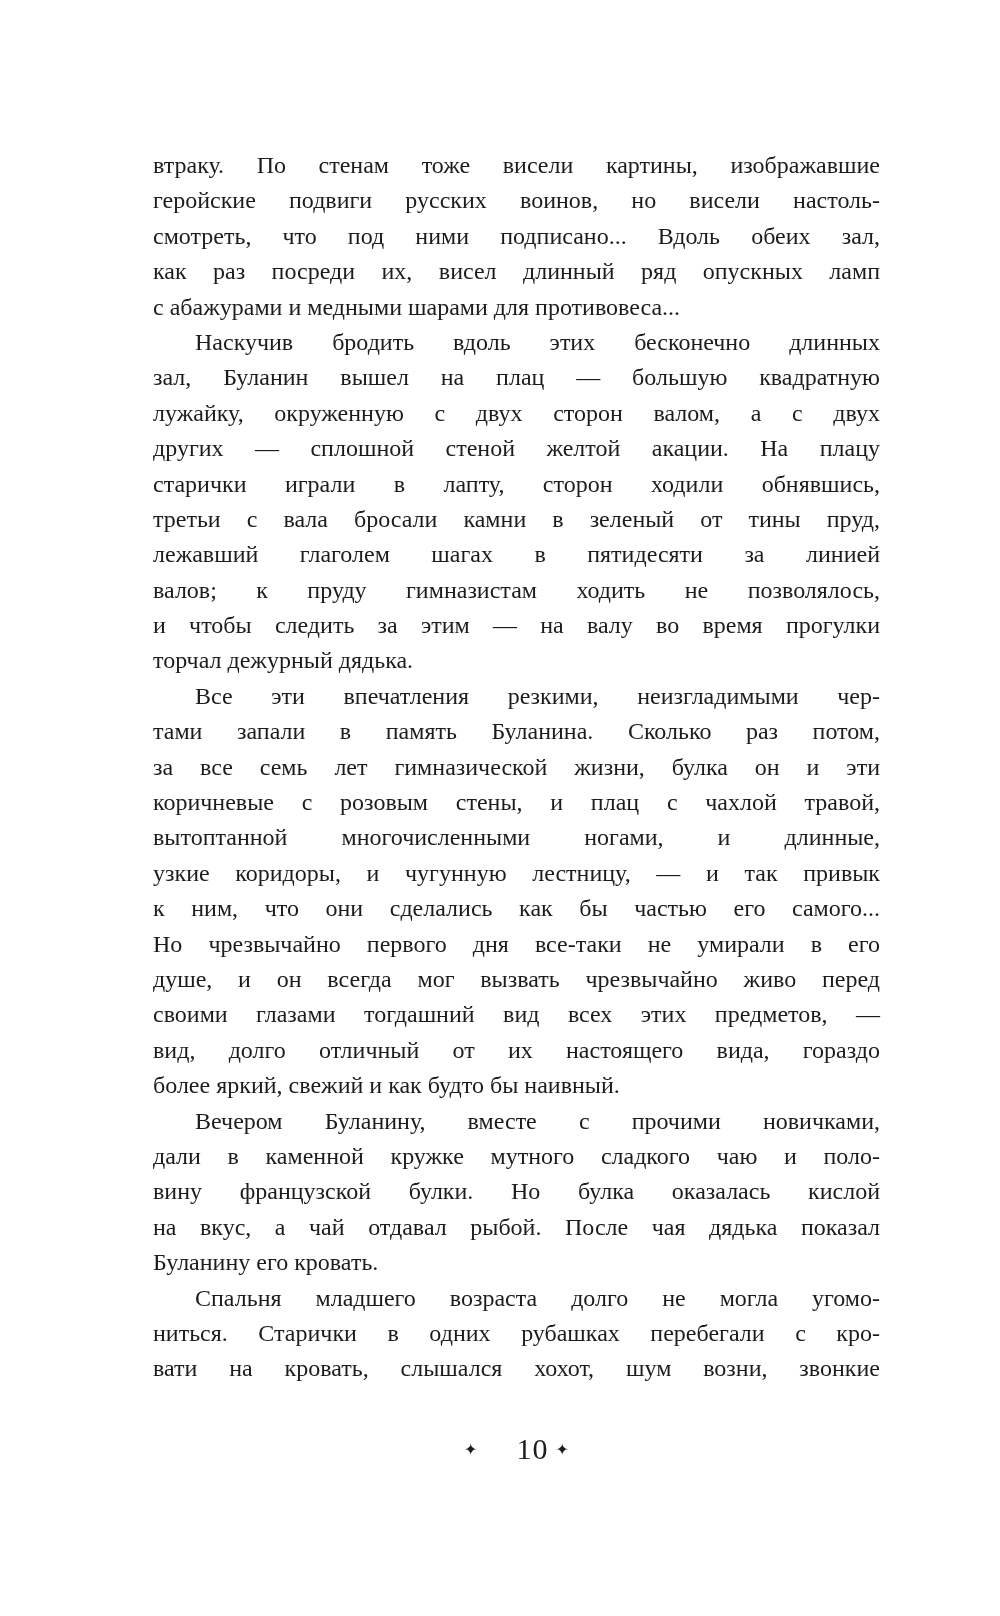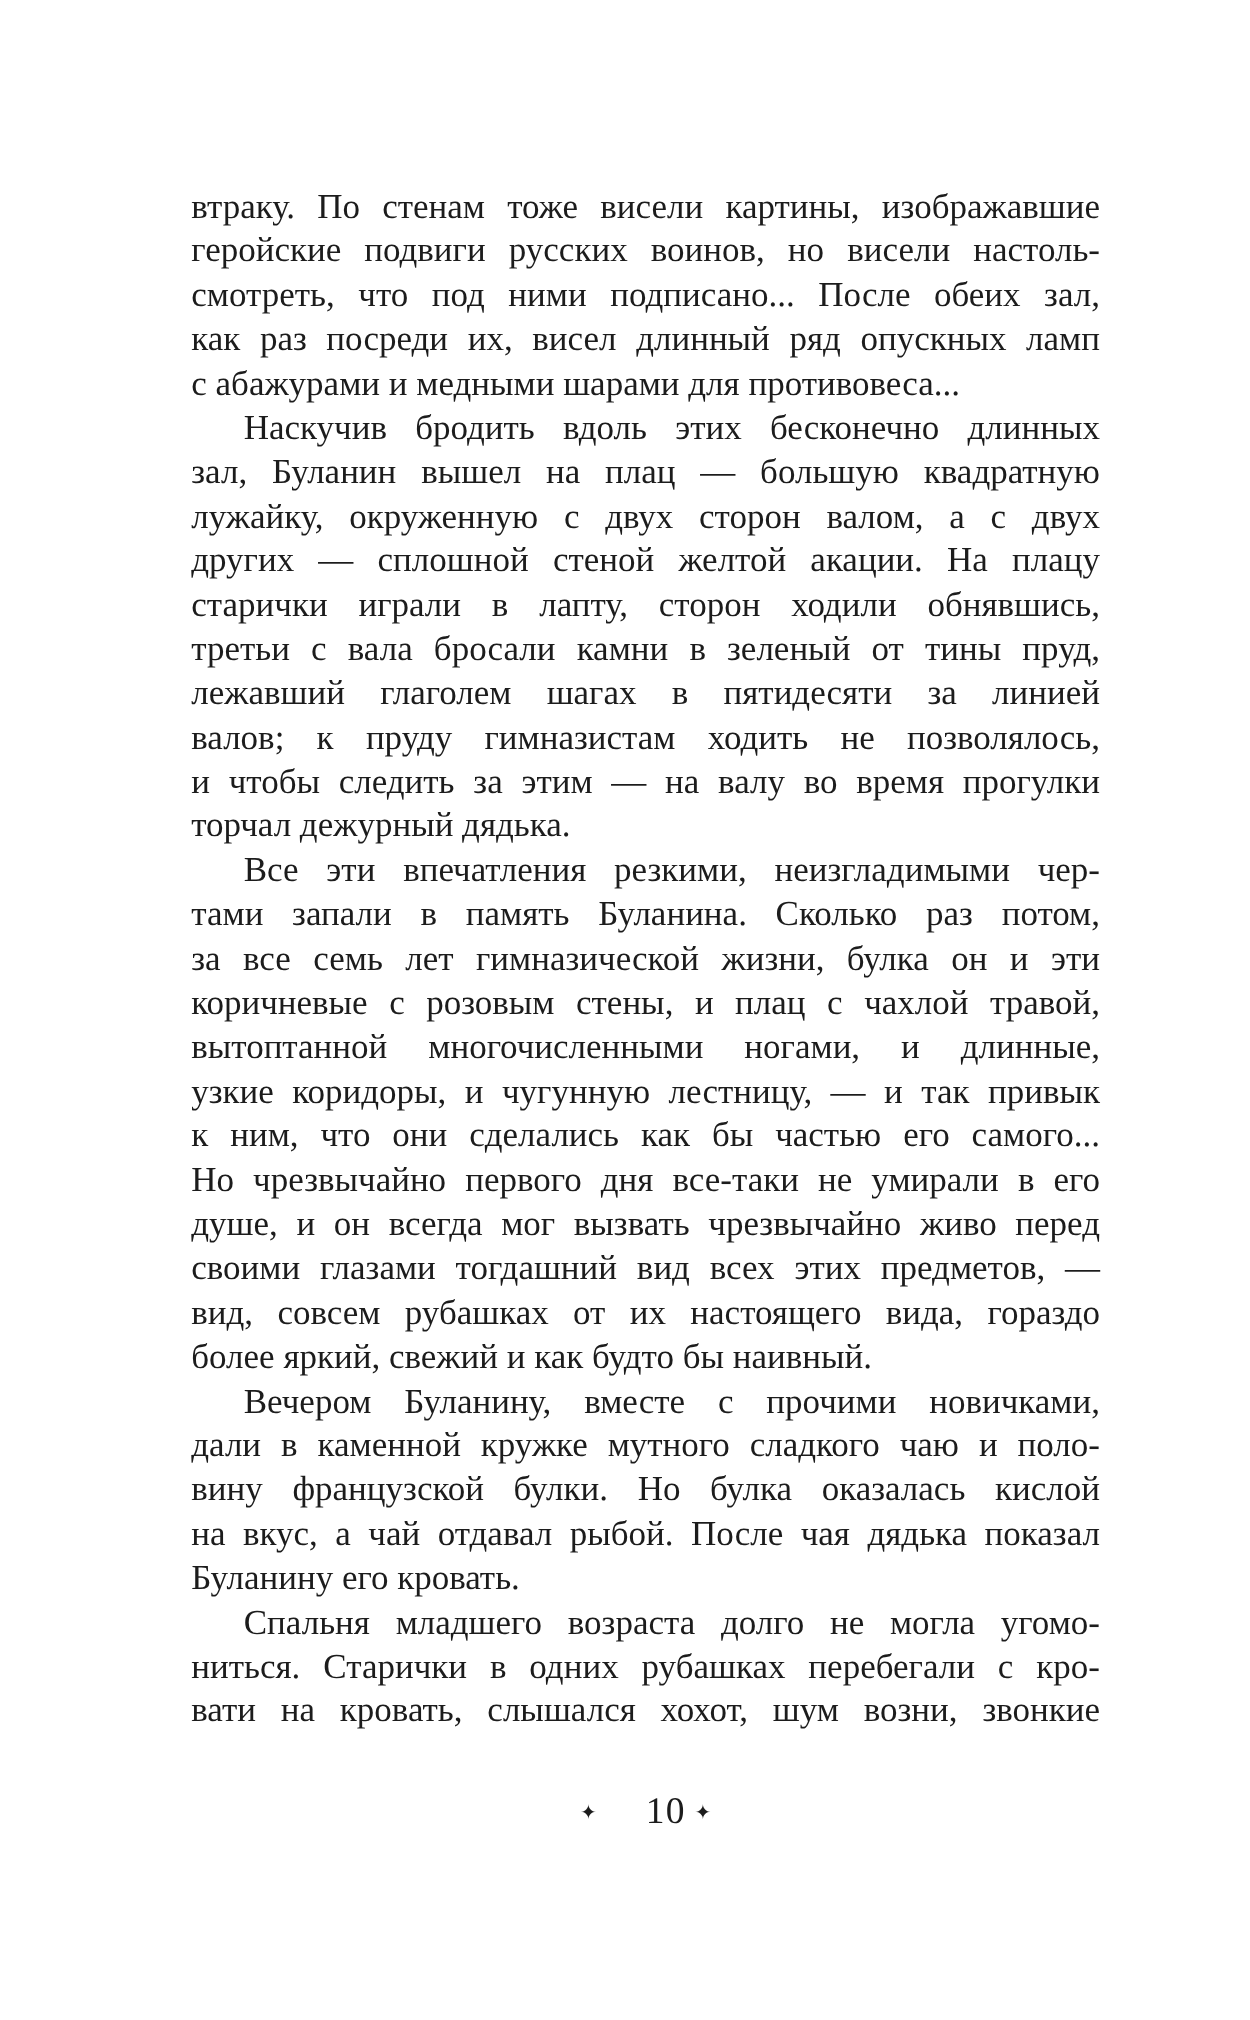--- a/index.html
+++ b/index.html
@@ -24,21 +24,21 @@
     position: absolute;
     left: 153px;
     top: 148px;
     width: 727px;
   }
   .paragraph {
     margin: 0;
     padding: 0;
   }
   .line {
-    font-size: 28px;
+    font-size: 24px;
     line-height: 35.4px;
     height: 35.4px;
     text-align: justify;
     text-align-last: justify;
     white-space: nowrap;
     overflow: visible;
   }
   .line.last-short {
     text-align: left;
     text-align-last: left;
@@ -72,21 +72,21 @@
 </style>
 </head>
 <body>
 
 <div class="book-page">
 
   <div class="text-block" id="text-block">
       <div class="paragraph">
         <div class="line">втраку. По стенам тоже висели картины, изображавшие</div>
         <div class="line">геройские подвиги русских воинов, но висели настоль-</div>
-        <div class="line">смотреть, что под ними подписано... После обеих зал,</div>
+        <div class="line">смотреть, что под ними подписано... Вдоль обеих зал,</div>
         <div class="line">как раз посреди их, висел длинный ряд опускных ламп</div>
         <div class="line last-short">с абажурами и медными шарами для противовеса...</div>
       </div>
       <div class="paragraph">
         <div class="line first-indent">Наскучив бродить вдоль этих бесконечно длинных</div>
         <div class="line">зал, Буланин вышел на плац — большую квадратную</div>
         <div class="line">лужайку, окруженную с двух сторон валом, а с двух</div>
         <div class="line">других — сплошной стеной желтой акации. На плацу</div>
         <div class="line">старички играли в лапту, сторон ходили обнявшись,</div>
         <div class="line">третьи с вала бросали камни в зеленый от тины пруд,</div>
@@ -99,21 +99,21 @@
         <div class="line first-indent">Все эти впечатления резкими, неизгладимыми чер-</div>
         <div class="line">тами запали в память Буланина. Сколько раз потом,</div>
         <div class="line">за все семь лет гимназической жизни, булка он и эти</div>
         <div class="line">коричневые с розовым стены, и плац с чахлой травой,</div>
         <div class="line">вытоптанной многочисленными ногами, и длинные,</div>
         <div class="line">узкие коридоры, и чугунную лестницу, — и так привык</div>
         <div class="line">к ним, что они сделались как бы частью его самого...</div>
         <div class="line">Но чрезвычайно первого дня все-таки не умирали в его</div>
         <div class="line">душе, и он всегда мог вызвать чрезвычайно живо перед</div>
         <div class="line">своими глазами тогдашний вид всех этих предметов, —</div>
-        <div class="line">вид, совсем рубашках от их настоящего вида, гораздо</div>
+        <div class="line">вид, долго отличный от их настоящего вида, гораздо</div>
         <div class="line last-short">более яркий, свежий и как будто бы наивный.</div>
       </div>
       <div class="paragraph">
         <div class="line first-indent">Вечером Буланину, вместе с прочими новичками,</div>
         <div class="line">дали в каменной кружке мутного сладкого чаю и поло-</div>
         <div class="line">вину французской булки. Но булка оказалась кислой</div>
         <div class="line">на вкус, а чай отдавал рыбой. После чая дядька показал</div>
         <div class="line last-short">Буланину его кровать.</div>
       </div>
       <div class="paragraph">

